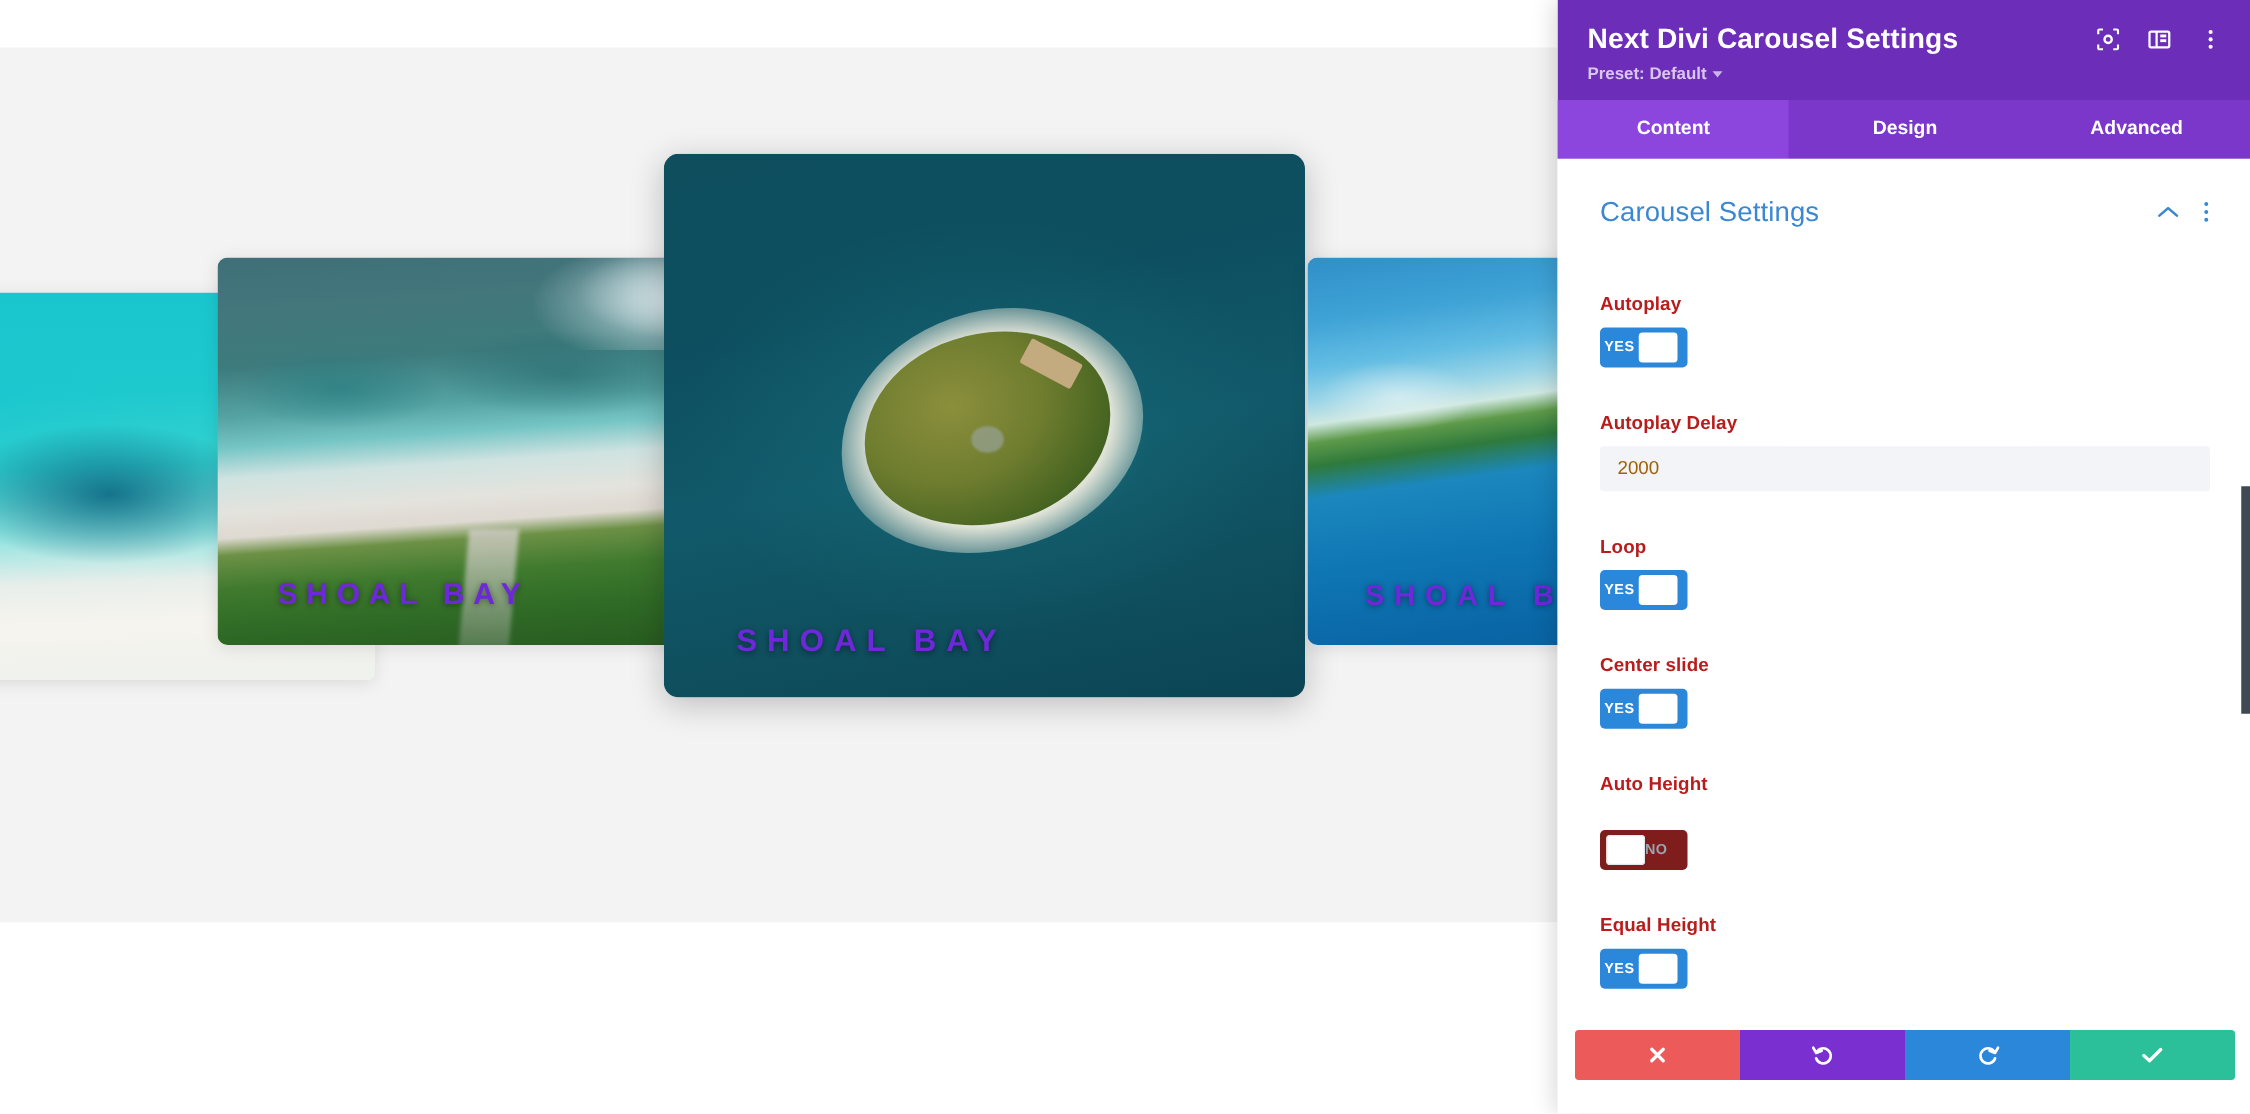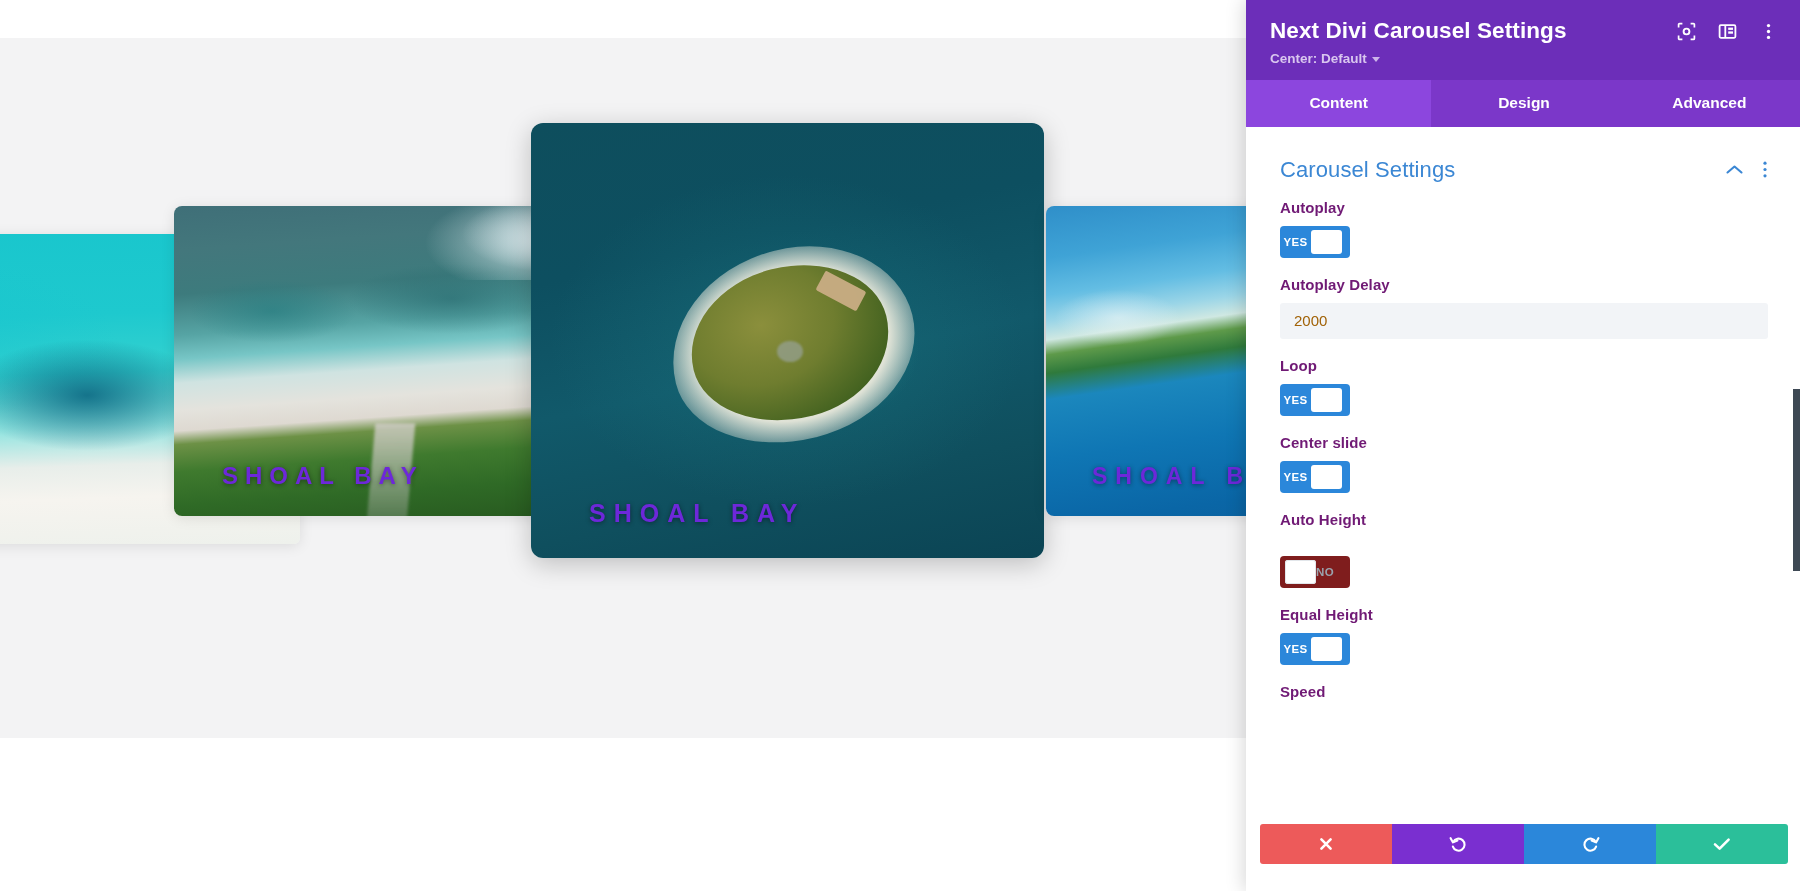--- a/index.html
+++ b/index.html
@@ -297,25 +297,26 @@
   }
   .section-tools {
     display: flex;
     align-items: center;
     gap: 18px;
   }
   .stool { cursor: pointer; display: flex; align-items: center; }
 
   .field { margin-bottom: 18px; }
   .field-label {
-    color: #701a75;
+    color: #b91c1c;
     font-size: 15px;
     font-weight: 600;
     margin-bottom: 10px;
     letter-spacing: .1px;
+    margin-top: 36px;
   }
 
   .toggle {
     width: 70px; height: 32px;
     border-radius: 4px;
     display: flex;
     align-items: center;
     cursor: pointer;
     user-select: none;
   }
@@ -458,21 +459,21 @@
               <circle cx="9.5" cy="3.6" r="1.65" fill="#ffffff"></circle>
               <circle cx="9.5" cy="9.5" r="1.65" fill="#ffffff"></circle>
               <circle cx="9.5" cy="15.4" r="1.65" fill="#ffffff"></circle>
             </svg>
           </div>
 
         </div>
       </div>
 
       <div class="preset-row">
-        <span class="preset-text">Center: Default</span>
+        <span class="preset-text">Preset: Default</span>
         <span class="preset-caret"></span>
       </div>
     </div>
 
     <div class="tabs">
       <div class="tab active">Content</div>
       <div class="tab">Design</div>
       <div class="tab">Advanced</div>
     </div>
 

